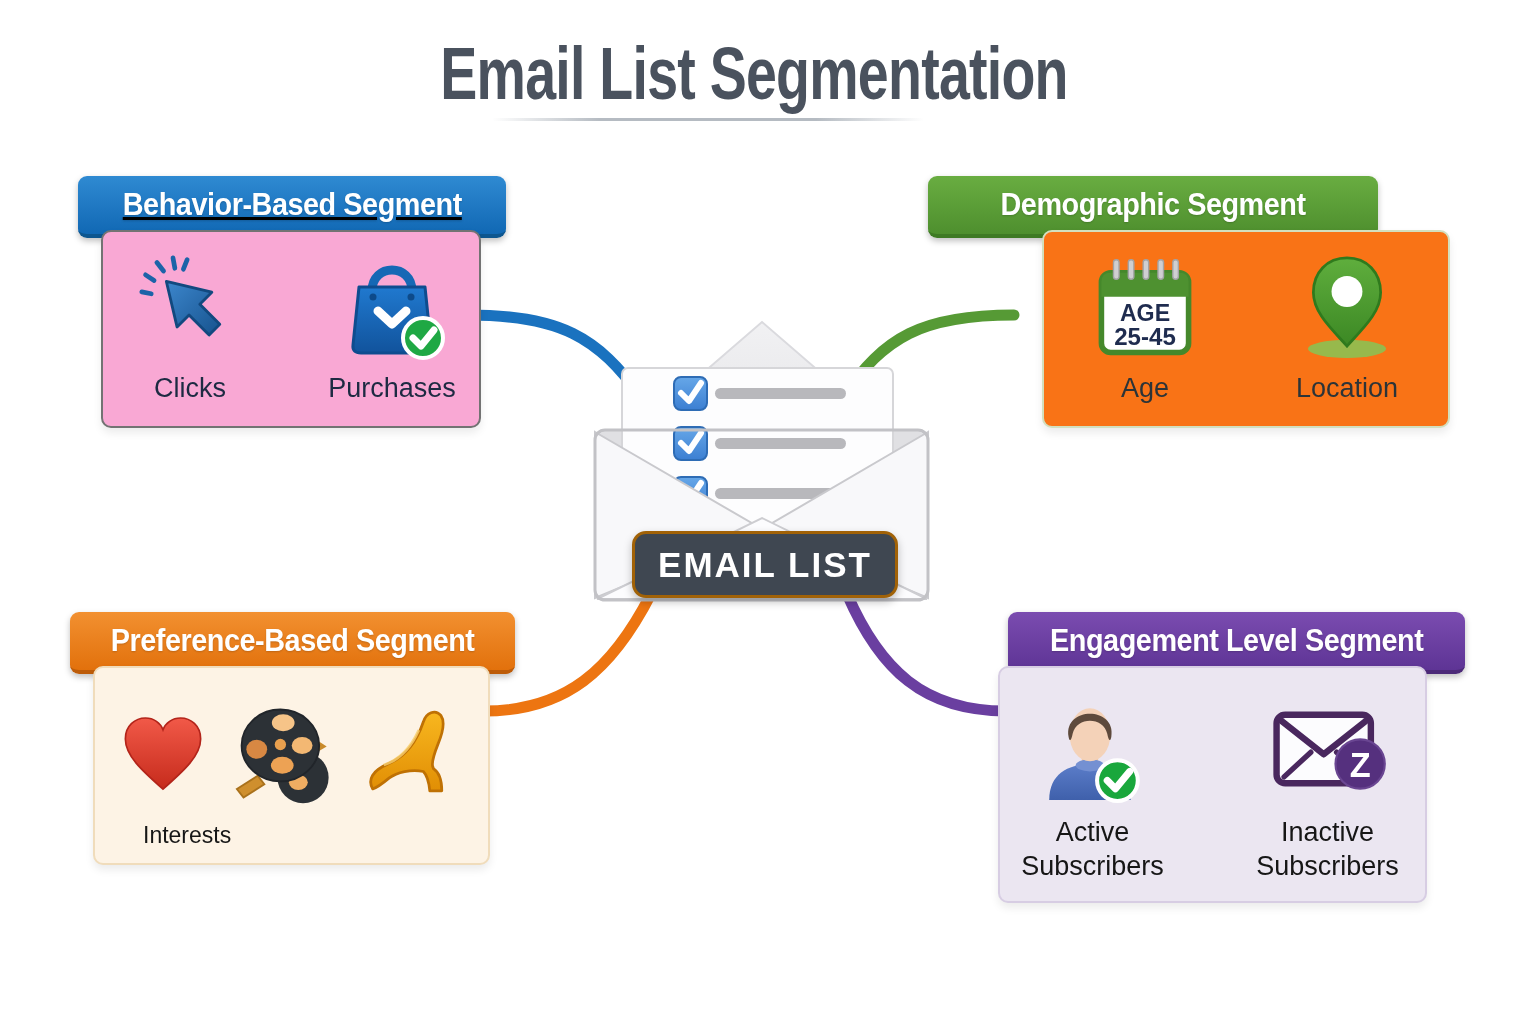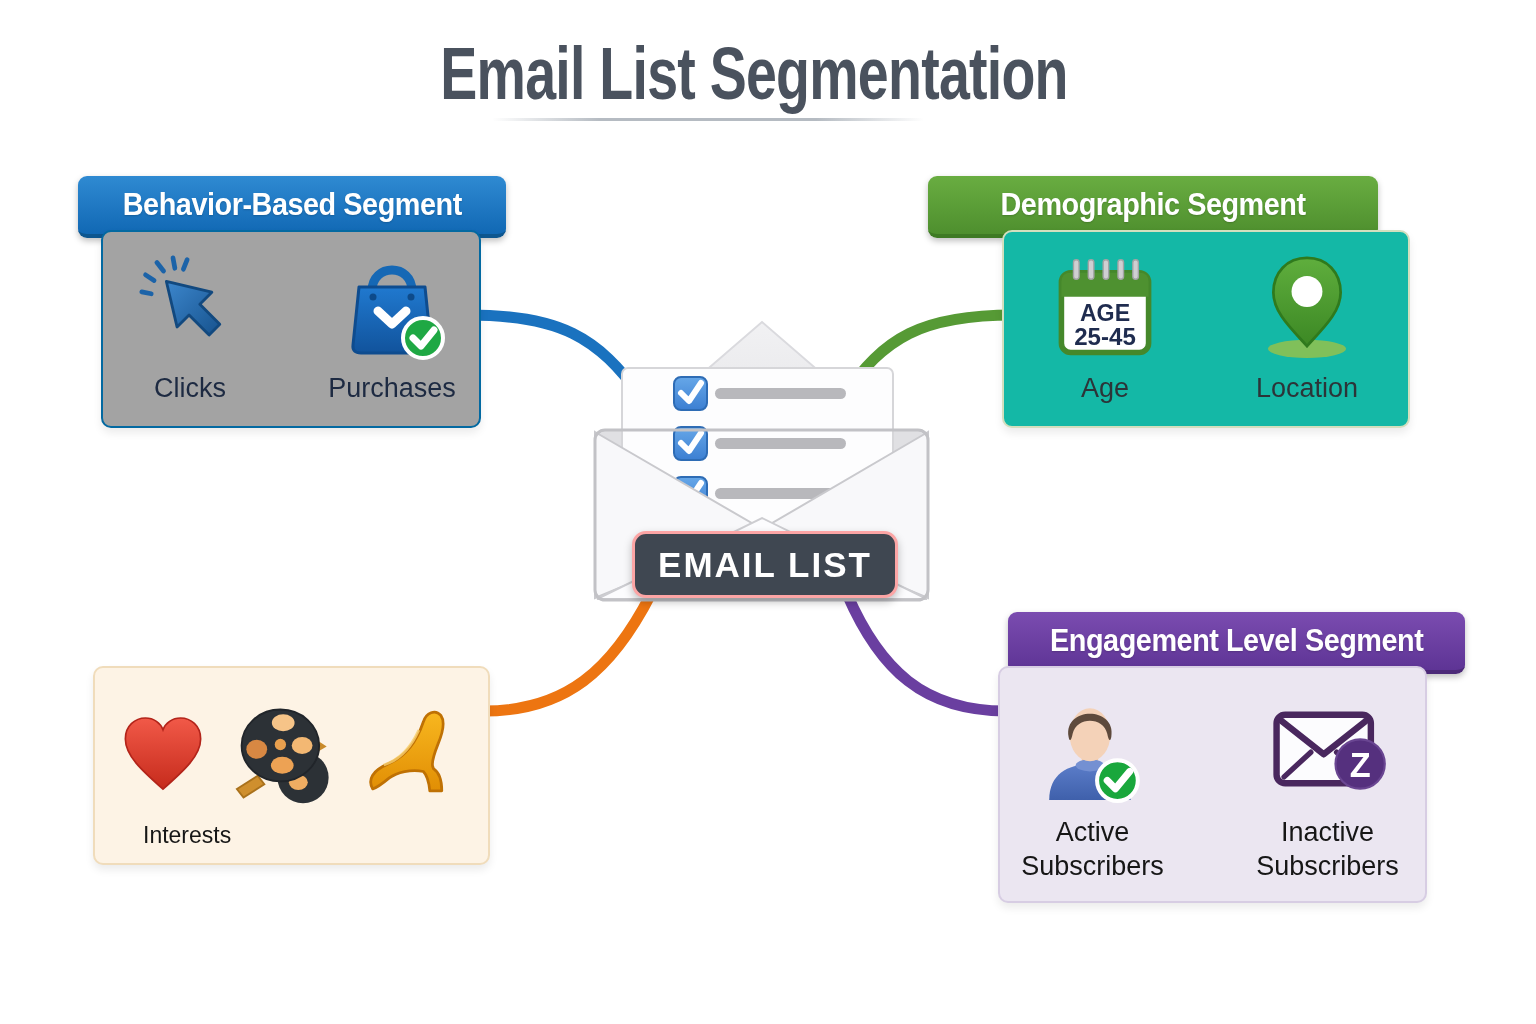--- a/index.html
+++ b/index.html
@@ -19,41 +19,41 @@
     background:linear-gradient(90deg,rgba(181,187,194,0),#b5bbc2 25%,#b5bbc2 75%,rgba(181,187,194,0));
   }
   
   .connectors{position:absolute;left:0;top:0;z-index:1;}
   .seg-header{position:absolute;z-index:2;display:flex;align-items:center;justify-content:center;
     border-radius:9px;box-shadow:0 3px 6px rgba(0,0,0,.25);}
   .seg-header span{color:#fff;font-size:31px;font-weight:700;letter-spacing:-.5px;white-space:nowrap;
     transform:scaleX(.93);text-shadow:0 1px 2px rgba(0,0,0,.18);}
   .seg-body{position:absolute;z-index:2;box-sizing:border-box;border-radius:10px;
     box-shadow:0 5px 9px rgba(0,0,0,.08);}
-  .hdr-blue  {background:linear-gradient(180deg,#2f8ad2,#1168b4);border-bottom:4px solid #0d568f;}
+  .hdr-blue  {background:linear-gradient(180deg,#2f8ad2,#1168b4);border-bottom:4px solid #0d568f;text-decoration:underline;}
   .hdr-green {background:linear-gradient(180deg,#69ad41,#4e8f2e);border-bottom:4px solid #3e7a24;}
   .hdr-orange{background:linear-gradient(180deg,#f29030,#e2710c);border-bottom:4px solid #bd5c09;}
   .hdr-purple{background:linear-gradient(180deg,#7b4cb0,#5e3495);border-bottom:4px solid #4c2a78;}
-  .body-blue  {background:#a3a3a3;border:2px solid #0369a1;}
-  .body-green {background:#14b8a6;border:2px solid #d3dfbe;}
+  .body-blue  {background:#f9a8d4;border:2px solid #737373;}
+  .body-green {background:#f97316;border:2px solid #d3dfbe;margin-left:40px;}
   .body-cream {background:#fdf3e5;border:2px solid #f0dcbb;}
   .body-lav   {background:#ebe6f1;border:2px solid #d7cde3;}
   
   .items-row{display:flex;justify-content:center;gap:52px;padding-top:16px;}
   .item{display:flex;flex-direction:column;align-items:center;min-width:150px;}
   .icon-slot{height:118px;display:flex;align-items:center;justify-content:center;}
   .item-label{margin-top:6px;font-size:27px;font-weight:500;text-align:center;line-height:1.25;}
   .lbl-navy{color:#1d2a42;} .lbl-dark{color:#2c3438;} .lbl-black{color:#161616;}
   .icons-row{display:flex;align-items:center;justify-content:center;gap:26px;padding-top:34px;}
   .solo-label{margin:16px 0 0 48px;font-size:23px;font-weight:500;color:#161616;text-align:left;}
   
   .envelope-wrap{position:absolute;left:577px;top:312px;width:370px;height:300px;z-index:3;}
   .email-badge{
     position:absolute;left:632px;top:531px;width:266px;height:67px;z-index:4;
-    background:#3f4751;border:3px solid #fca5a5;border-radius:14px;box-sizing:border-box;
+    background:#3f4751;border:3px solid #a16207;border-radius:14px;box-sizing:border-box;
     display:flex;align-items:center;justify-content:center;box-shadow:0 4px 8px rgba(0,0,0,.25);
   }
   .email-badge span{color:#fff;font-size:35px;font-weight:700;letter-spacing:2px;}
 </style>
 </head>
 <body>
 
 <div class="canvas">
 
   <h1 class="page-title">Email List Segmentation</h1>
@@ -152,20 +152,23 @@
             <ellipse cx="55" cy="106" rx="43" ry="10" fill="#8cc152" opacity="0.9"></ellipse>
             <path d="M55,6 C33,6 18,22 18,44 C18,66 38,84 55,103 C72,84 92,66 92,44 C92,22 77,6 55,6 Z" fill="url(#gPin)" stroke="#2f7a1d" stroke-width="3"></path>
             <circle cx="55" cy="43" r="17" fill="#ffffff"></circle>
           </svg>
         </div>
         <div class="item-label lbl-dark">Location</div>
       </div>
     </div>
   </section>
 
+  <header class="seg-header hdr-orange" style="left:70px;top:612px;width:445px;height:58px;">
+    <span>Preference-Based Segment</span>
+  </header>
   <section class="seg-body body-cream" style="left:93px;top:666px;width:397px;height:199px;">
     <div class="icons-row">
       <svg width="92" height="84" viewBox="0 0 110 100">
         <defs>
             <linearGradient id="gHeart" x1="0" y1="0" x2="0" y2="1">
           <stop offset="0" stop-color="#f15948"></stop>
               <stop offset="1" stop-color="#c62b1c"></stop>
             </linearGradient>
           </defs>
         <path d="M55,92 C30,70 10,52 10,32 C10,16 22,7 34,7 C44,7 52,13 55,21 C58,13 66,7 76,7 C88,7 100,16 100,32 C100,52 80,70 55,92 Z" fill="url(#gHeart)" stroke="#b3241a" stroke-width="2"></path>

